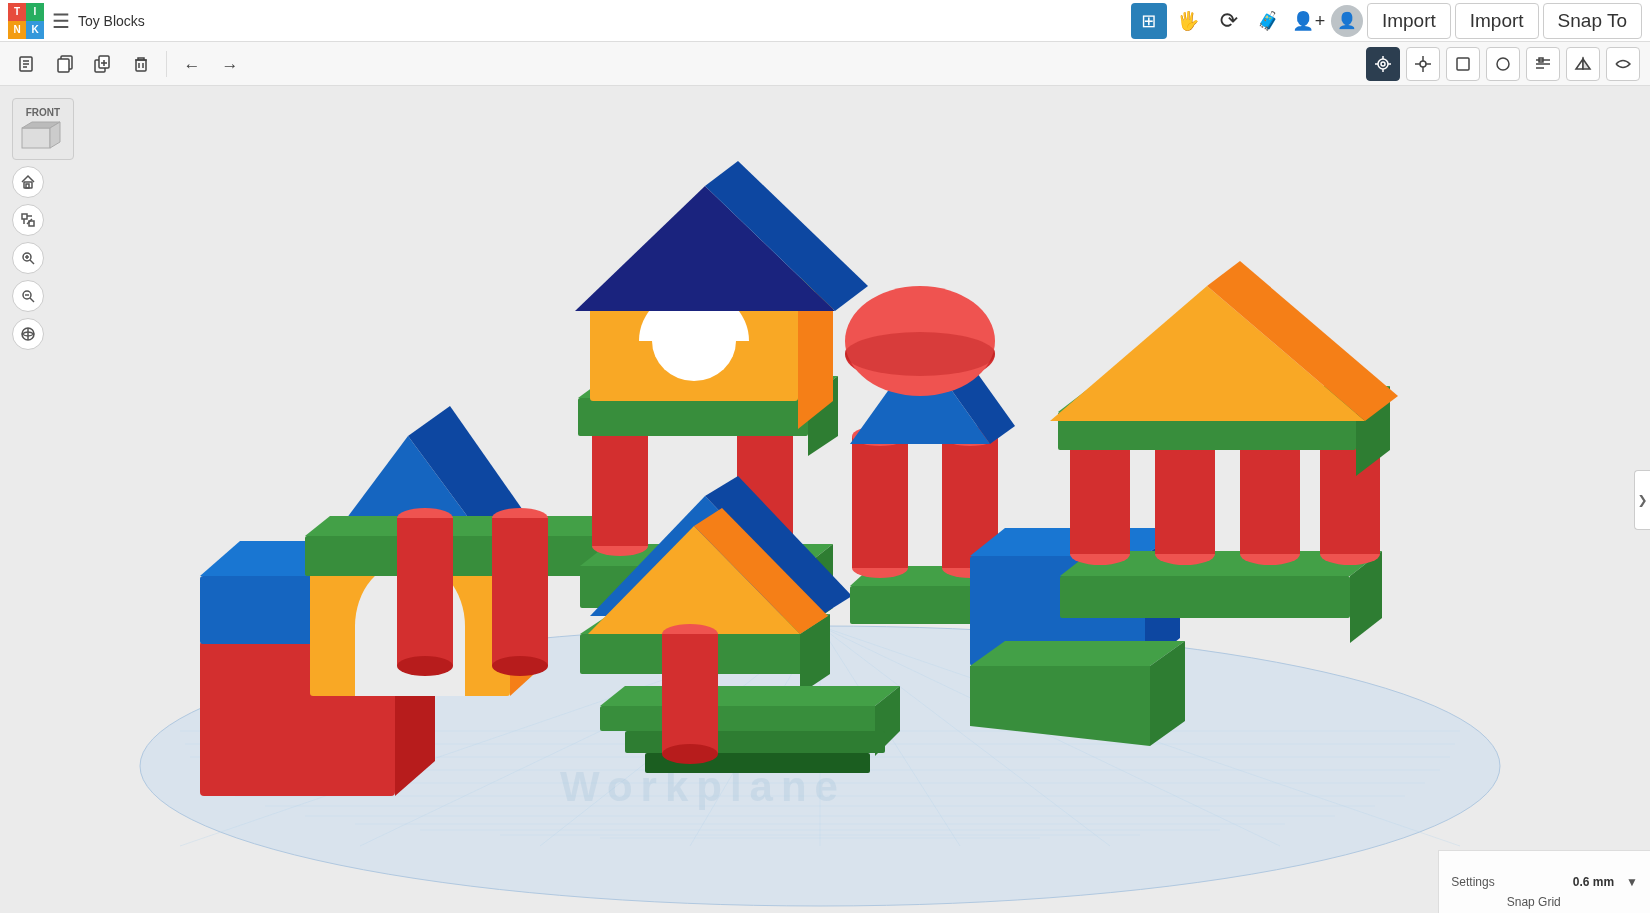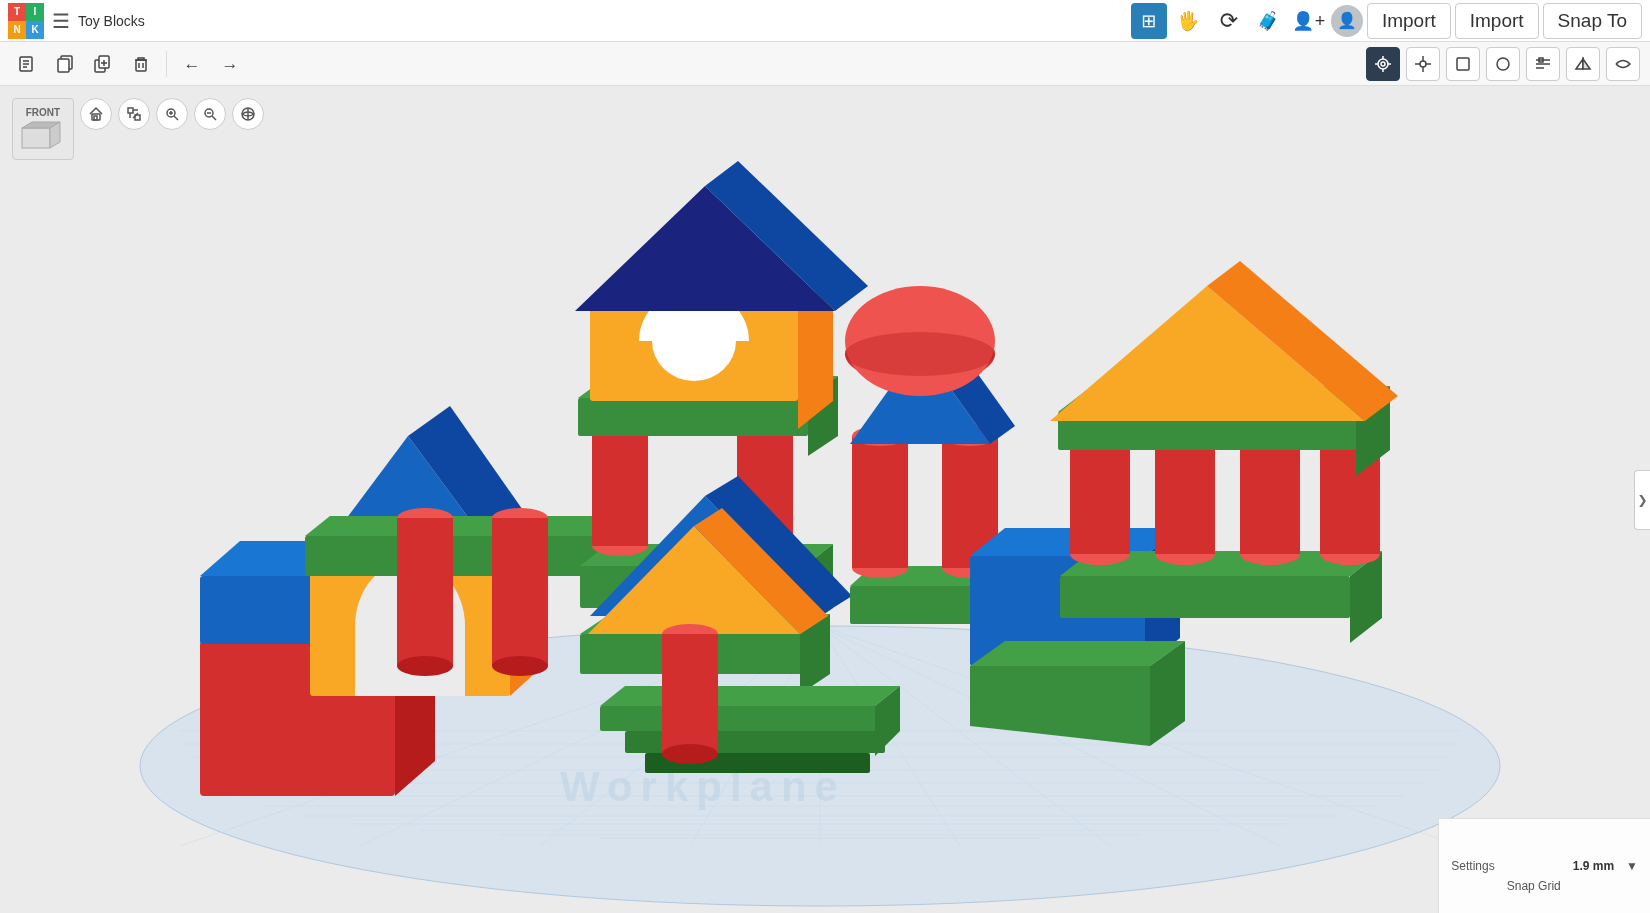--- a/index.html
+++ b/index.html
@@ -147,20 +147,21 @@
       height: calc(913px - 42px - 44px);
       position: relative;
     }
 
     
     #left-controls {
       position: absolute;
       left: 12px;
       top: 12px;
       display: flex;
+      flex-direction: column;
       gap: 6px;
       z-index: 10;
     }
     .view-cube {
       width: 62px;
       height: 62px;
       background: #e8e8e8;
       border: 1px solid #ccc;
       border-radius: 4px;
       display: flex;
@@ -229,21 +230,21 @@
     }
 
     
     #statusbar {
       position: absolute;
       bottom: 0;
       right: 0;
       display: flex;
       align-items: center;
       gap: 12px;
-      padding: 20px 12px;
+      padding: 4px 12px;
       background: rgba(255,255,255,0.9);
       border-top: 1px solid #ddd;
       border-left: 1px solid #ddd;
       font-size: 12px;
       color: #555;
     }
     .settings-btn {
       background: none;
       border: none;
       color: #555;
@@ -633,17 +634,17 @@
 
     </svg>
 
     <div id="right-handle">
       <span>❯</span>
     </div>
 
     <div id="statusbar">
       <button class="settings-btn">Settings</button>
       <span class="snap-grid-label">Snap Grid</span>
-      <span class="snap-grid-value">1.9 mm</span>
+      <span class="snap-grid-value">0.6 mm</span>
       <span style="cursor:pointer;">▼</span>
     </div>
   </div>
 </div>
 
 </body></html>

